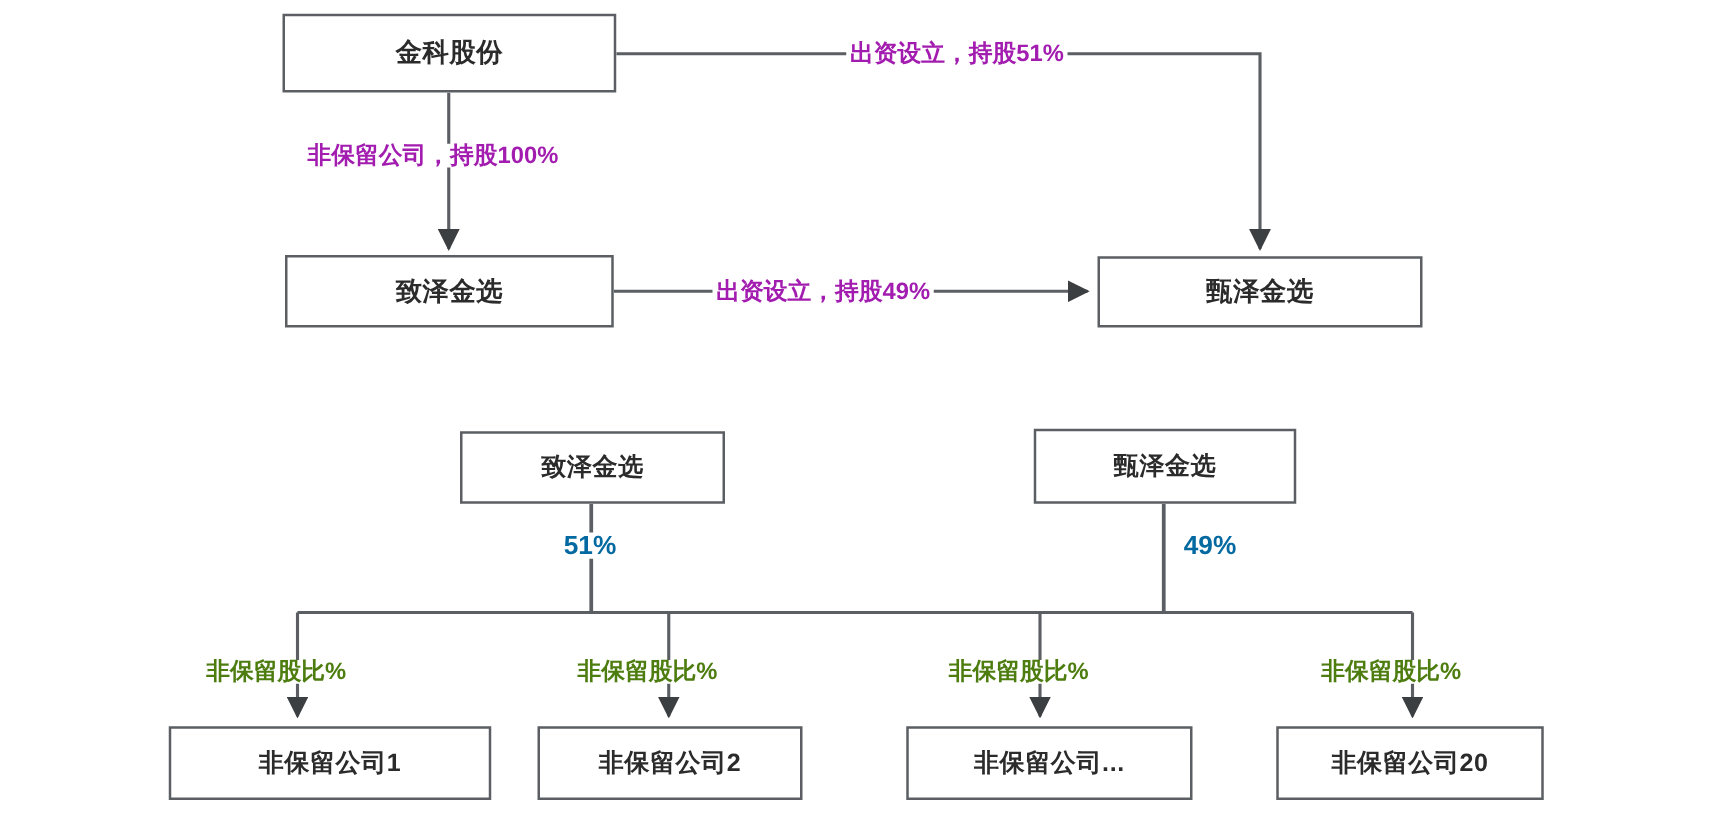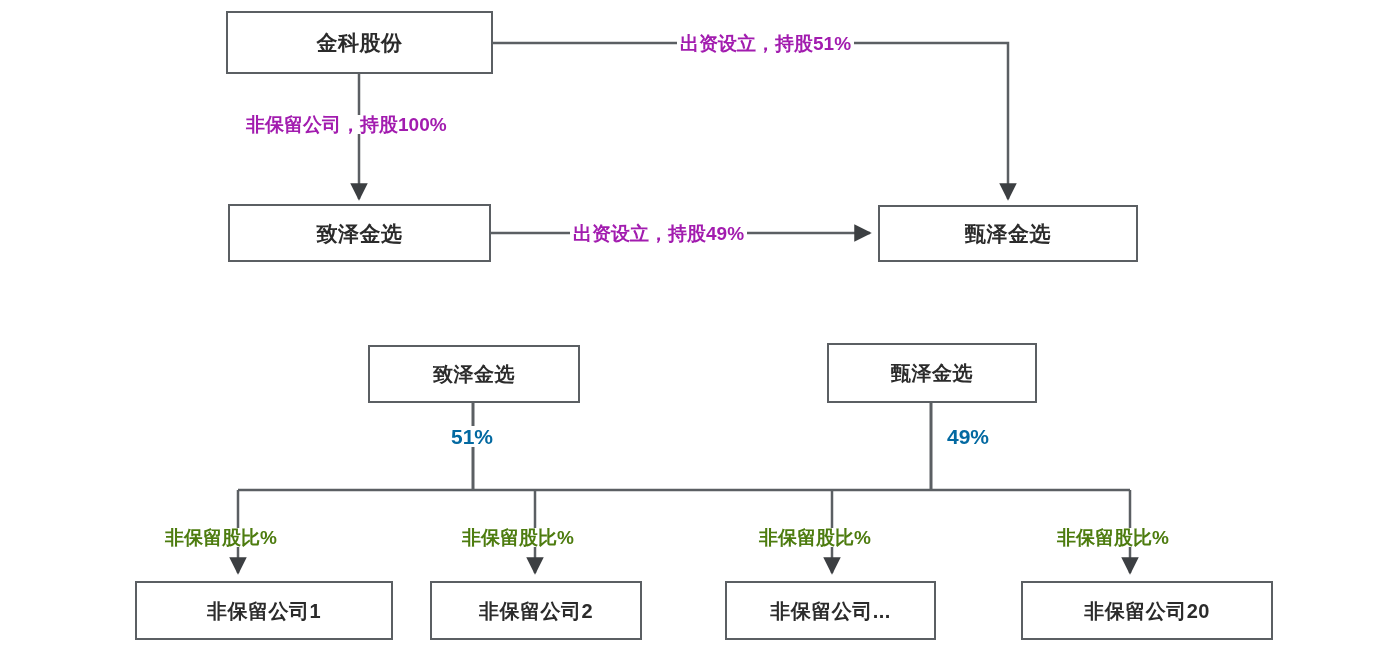--- a/index.html
+++ b/index.html
@@ -134,20 +134,20 @@
   <div class="leaf-pct" style="left:460px; top:528px; font-size:19px;">非保留股比%</div>
   <div class="leaf-pct" style="left:757px; top:528px; font-size:19px;">非保留股比%</div>
   <div class="leaf-pct" style="left:1055px; top:528px; font-size:19px;">非保留股比%</div>
 
   <div class="node" style="left:135px; top:581px; width:258px; height:59px; font-size:20px;">
     <span class="node-label">非保留公司1</span>
   </div>
   <div class="node" style="left:430px; top:581px; width:212px; height:59px; font-size:20px;">
     <span class="node-label">非保留公司2</span>
   </div>
-  <div class="node" style="left:725px; top:581px; width:211px; height:59px; font-size:20px;">
+  <div class="node" style="left:725px; top:581px; width:229px; height:59px; font-size:20px;">
     <span class="node-label">非保留公司...</span>
   </div>
-  <div class="node" style="left:1021px; top:581px; width:252px; height:59px; font-size:20px;">
+  <div class="node" style="left:1021px; top:581px; width:214px; height:59px; font-size:20px;">
     <span class="node-label">非保留公司20</span>
   </div>
 
 </div>
 
 </body></html>

